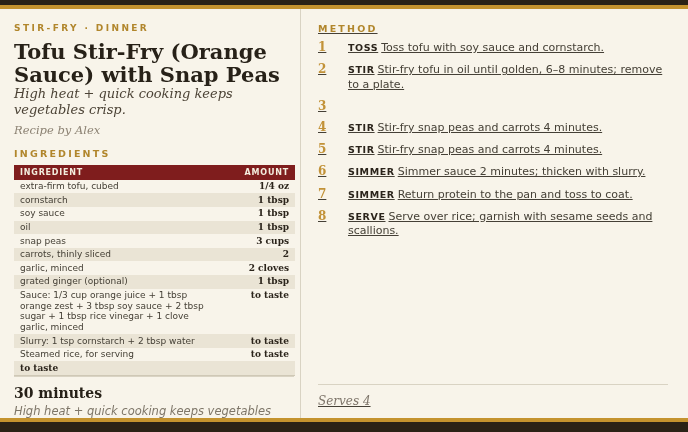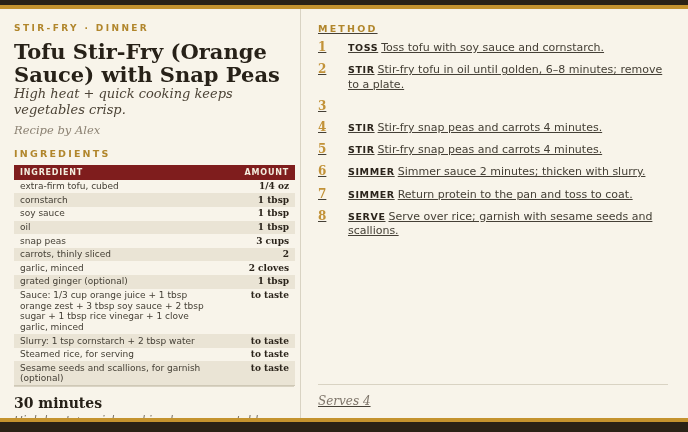--- a/index.html
+++ b/index.html
@@ -226,21 +226,20 @@
     <span class="ing-name">Slurry: 1 tsp cornstarch + 2 tbsp water</span>
     <span class="ing-amt">to taste</span>
   </div>
 
   <div class="ing-row">
     <span class="ing-name">Steamed rice, for serving</span>
     <span class="ing-amt">to taste</span>
   </div>
 
   <div class="ing-row">
-    <span class="ing-name">Sesame seeds and scallions, for garnish (optional)</span>
     <span class="ing-amt">to taste</span>
   </div>
 </div>
       </div>
 
       <div class="left-footer">
         <div class="time">30 minutes</div>
         <div class="footer-note">High heat + quick cooking keeps vegetables crisp.</div>
       </div>
     </div>

